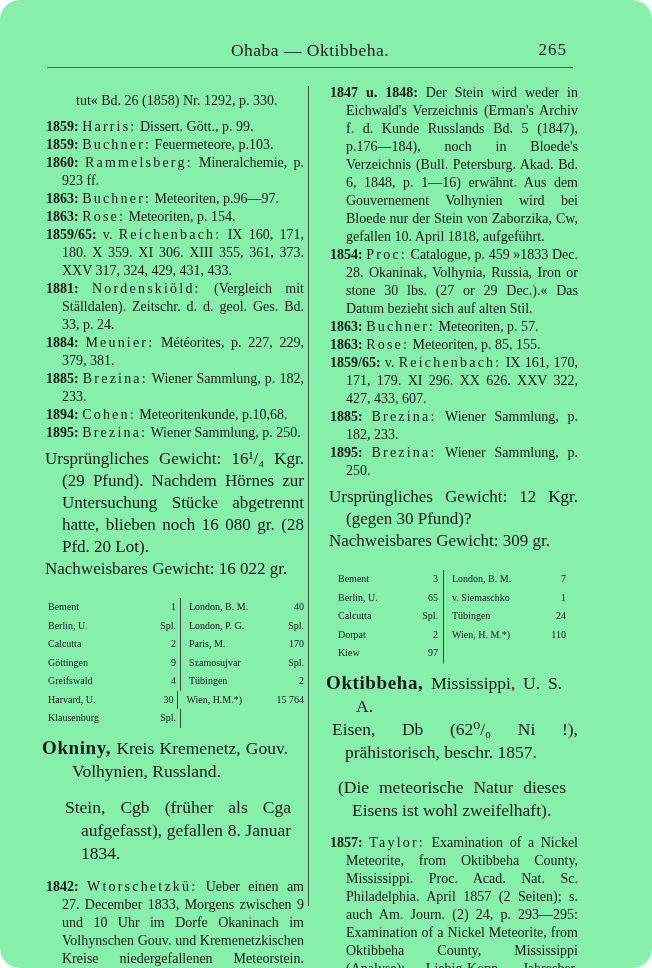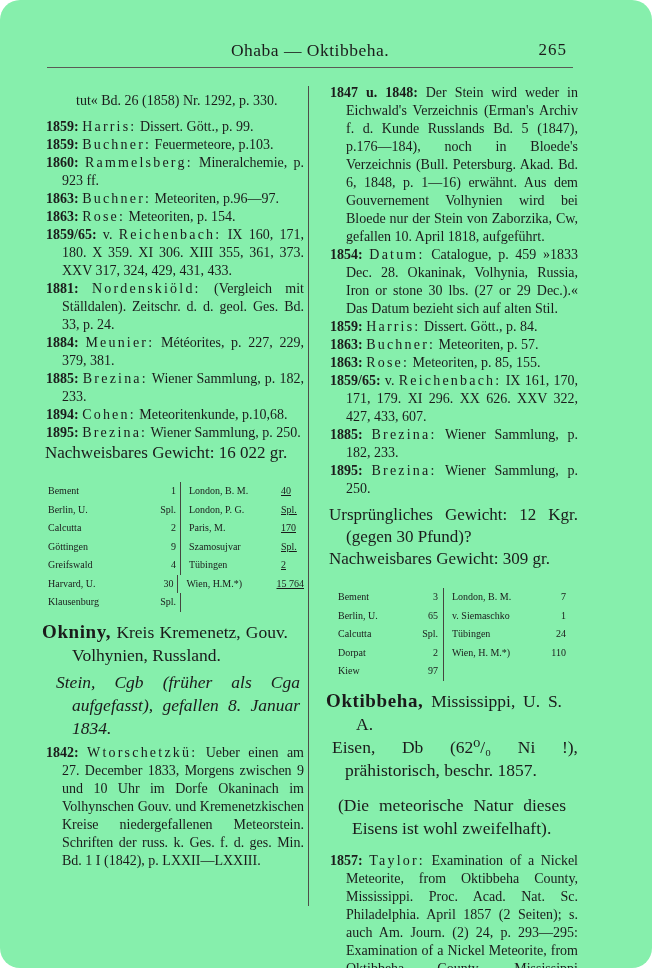--- a/index.html
+++ b/index.html
@@ -38,29 +38,29 @@
   .mt4{margin-top:4px;}.mt6{margin-top:6px;}
 
   .dist-table{font-size:10px;line-height:18.5px;margin-top:18px;}
   .dist-table.lt{padding-left:6px;}
   .dist-table.rt{padding-left:12px;width:228px;}
   .trow{display:flex;}
   .tc{white-space:pre;}
   .lt .c0{width:86px;}
   .lt .c1{width:42px;text-align:right;padding-right:4px;border-right:1px solid #45453f;}
   .lt .c2{width:92px;padding-left:8px;}
-  .lt .c3{flex:1;text-decoration:underline;}
+  .lt .c3{flex:1;text-align:right;}
   .rt .c0{width:64px;}
   .rt .c1{width:36px;text-align:right;padding-right:5px;border-right:1px solid #45453f;}
   .rt .c2{width:82px;padding-left:8px;}
   .rt .c3{flex:1;text-align:right;}
 
   .head{font-size:17.5px;line-height:23px;margin:8px 16px 0 0;padding-left:30px;text-indent:-30px;}
   .hname{font-weight:bold;font-size:19px;letter-spacing:0.6px;}
-  .stein{font-size:17.5px;line-height:23px;margin:4px;padding-left:26px;text-indent:-16px;font-style:italic;}
+  .stein{font-size:17.5px;line-height:23px;margin:13px;padding-left:26px;text-indent:-16px;}
   .eisen{font-size:17.5px;line-height:23px;margin:0;padding-left:19px;text-indent:-13px;}
   .note{font-size:17.5px;line-height:23px;margin:12px;padding-left:14px;text-indent:-14px;}
 </style>
 </head>
 <body>
 
 <div id="page">
   <div class="header-title">Ohaba — Oktibbeha.</div>
   <div class="page-num">265</div>
   <div class="header-rule"></div>
@@ -72,20 +72,21 @@
     <p class="bib"><span class="yr">1859:</span><span> </span><span class="sperr">Buchner:</span><span> Feuermeteore, p.103.</span></p>
     <p class="bib"><span class="yr">1860:</span><span> </span><span class="sperr">Rammelsberg:</span><span> Mineralchemie, p. 923 ff.</span></p>
     <p class="bib"><span class="yr">1863:</span><span> </span><span class="sperr">Buchner:</span><span> Meteoriten, p.96—97.</span></p>
     <p class="bib"><span class="yr">1863:</span><span> </span><span class="sperr">Rose:</span><span> Meteoriten, p. 154.</span></p>
     <p class="bib"><span class="yr">1859/65:</span><span> v. </span><span class="sperr">Reichenbach:</span><span> IX 160, 171, 180. X 359. XI 306. XIII 355, 361, 373. XXV 317, 324, 429, 431, 433.</span></p>
     <p class="bib"><span class="yr">1881:</span><span> </span><span class="sperr">Nordenskiöld:</span><span> (Vergleich mit Ställdalen). Zeitschr. d. d. geol. Ges. Bd. 33, p. 24.</span></p>
     <p class="bib"><span class="yr">1884:</span><span> </span><span class="sperr">Meunier:</span><span> Météorites, p. 227, 229, 379, 381.</span></p>
     <p class="bib"><span class="yr">1885:</span><span> </span><span class="sperr">Brezina:</span><span> Wiener Sammlung, p. 182, 233.</span></p>
     <p class="bib"><span class="yr">1894:</span><span> </span><span class="sperr">Cohen:</span><span> Meteoritenkunde, p.10,68.</span></p>
     <p class="bib"><span class="yr">1895:</span><span> </span><span class="sperr">Brezina:</span><span> Wiener Sammlung, p. 250.</span></p>
+    <p class="body-p mt6">Ursprüngliches Gewicht: 16¹/₄ Kgr. (29 Pfund). Nachdem Hörnes zur Untersuchung Stücke abgetrennt hatte, blieben noch 16 080 gr. (28 Pfd. 20 Lot).</p>
     <p class="body-p">Nachweisbares Gewicht: 16 022 gr.</p>
     <div class="dist-table lt">
         <div class="trow">
           <span class="tc c0">Bement</span>
           <span class="tc c1">1</span>
           <span class="tc c2">London, B. M.</span>
           <span class="tc c3">40</span>
         </div>
         <div class="trow">
           <span class="tc c0">Berlin, U.</span>
@@ -124,22 +125,21 @@
           <span class="tc c3"></span>
         </div>
       </div>
     <p class="head"><span class="hname">Okniny,</span><span> Kreis Kremenetz, Gouv. Volhynien, Russland.</span></p>
     <p class="stein">Stein, Cgb (früher als Cga aufgefasst), gefallen 8. Januar 1834.</p>
     <p class="bib mt4"><span class="yr">1842:</span><span> </span><span class="sperr">Wtorschetzkü:</span><span> Ueber einen am 27. December 1833, Morgens zwischen 9 und 10 Uhr im Dorfe Okaninach im Volhynschen Gouv. und Kremenetzkischen Kreise niedergefallenen Meteorstein. Schriften der russ. k. Ges. f. d. ges. Min. Bd. 1 I (1842), p. LXXII—LXXIII.</span></p>
   </div>
 
   <div class="col col-right">
     <p class="bib"><span class="yr">1847 u. 1848:</span><span> Der Stein wird weder in Eichwald's Verzeichnis (Erman's Archiv f. d. Kunde Russlands Bd. 5 (1847), p.176—184), noch in Bloede's Verzeichnis (Bull. Petersburg. Akad. Bd. 6, 1848, p. 1—16) erwähnt. Aus dem Gouvernement Volhynien wird bei Bloede nur der Stein von Zaborzika, Cw, gefallen 10. April 1818, aufgeführt.</span></p>
-    <p class="bib"><span class="yr">1854:</span><span> </span><span class="sperr">Datum:</span><span> Catalogue, p. 459 »1833 Dec. 28. Okaninak, Volhynia, Russia, Iron or stone 30 lbs. (27 or 29 Dec.).« Das Datum bezieht sich auf alten Stil.</span></p>
-    <p class="bib"><span class="yr">1859:</span><span> </span><span class="sperr">Harris:</span><span> Dissert. Gött., p. 84.</span></p>
+    <p class="bib"><span class="yr">1854:</span><span> </span><span class="sperr">Proc:</span><span> Catalogue, p. 459 »1833 Dec. 28. Okaninak, Volhynia, Russia, Iron or stone 30 lbs. (27 or 29 Dec.).« Das Datum bezieht sich auf alten Stil.</span></p>
     <p class="bib"><span class="yr">1863:</span><span> </span><span class="sperr">Buchner:</span><span> Meteoriten, p. 57.</span></p>
     <p class="bib"><span class="yr">1863:</span><span> </span><span class="sperr">Rose:</span><span> Meteoriten, p. 85, 155.</span></p>
     <p class="bib"><span class="yr">1859/65:</span><span> v. </span><span class="sperr">Reichenbach:</span><span> IX 161, 170, 171, 179. XI 296. XX 626. XXV 322, 427, 433, 607.</span></p>
     <p class="bib"><span class="yr">1885:</span><span> </span><span class="sperr">Brezina:</span><span> Wiener Sammlung, p. 182, 233.</span></p>
     <p class="bib"><span class="yr">1895:</span><span> </span><span class="sperr">Brezina:</span><span> Wiener Sammlung, p. 250.</span></p>
     <p class="body-p mt6">Ursprüngliches Gewicht: 12 Kgr. (gegen 30 Pfund)?</p>
     <p class="body-p">Nachweisbares Gewicht: 309 gr.</p>
     <div class="dist-table rt">
         <div class="trow">
           <span class="tc c0">Bement</span>

